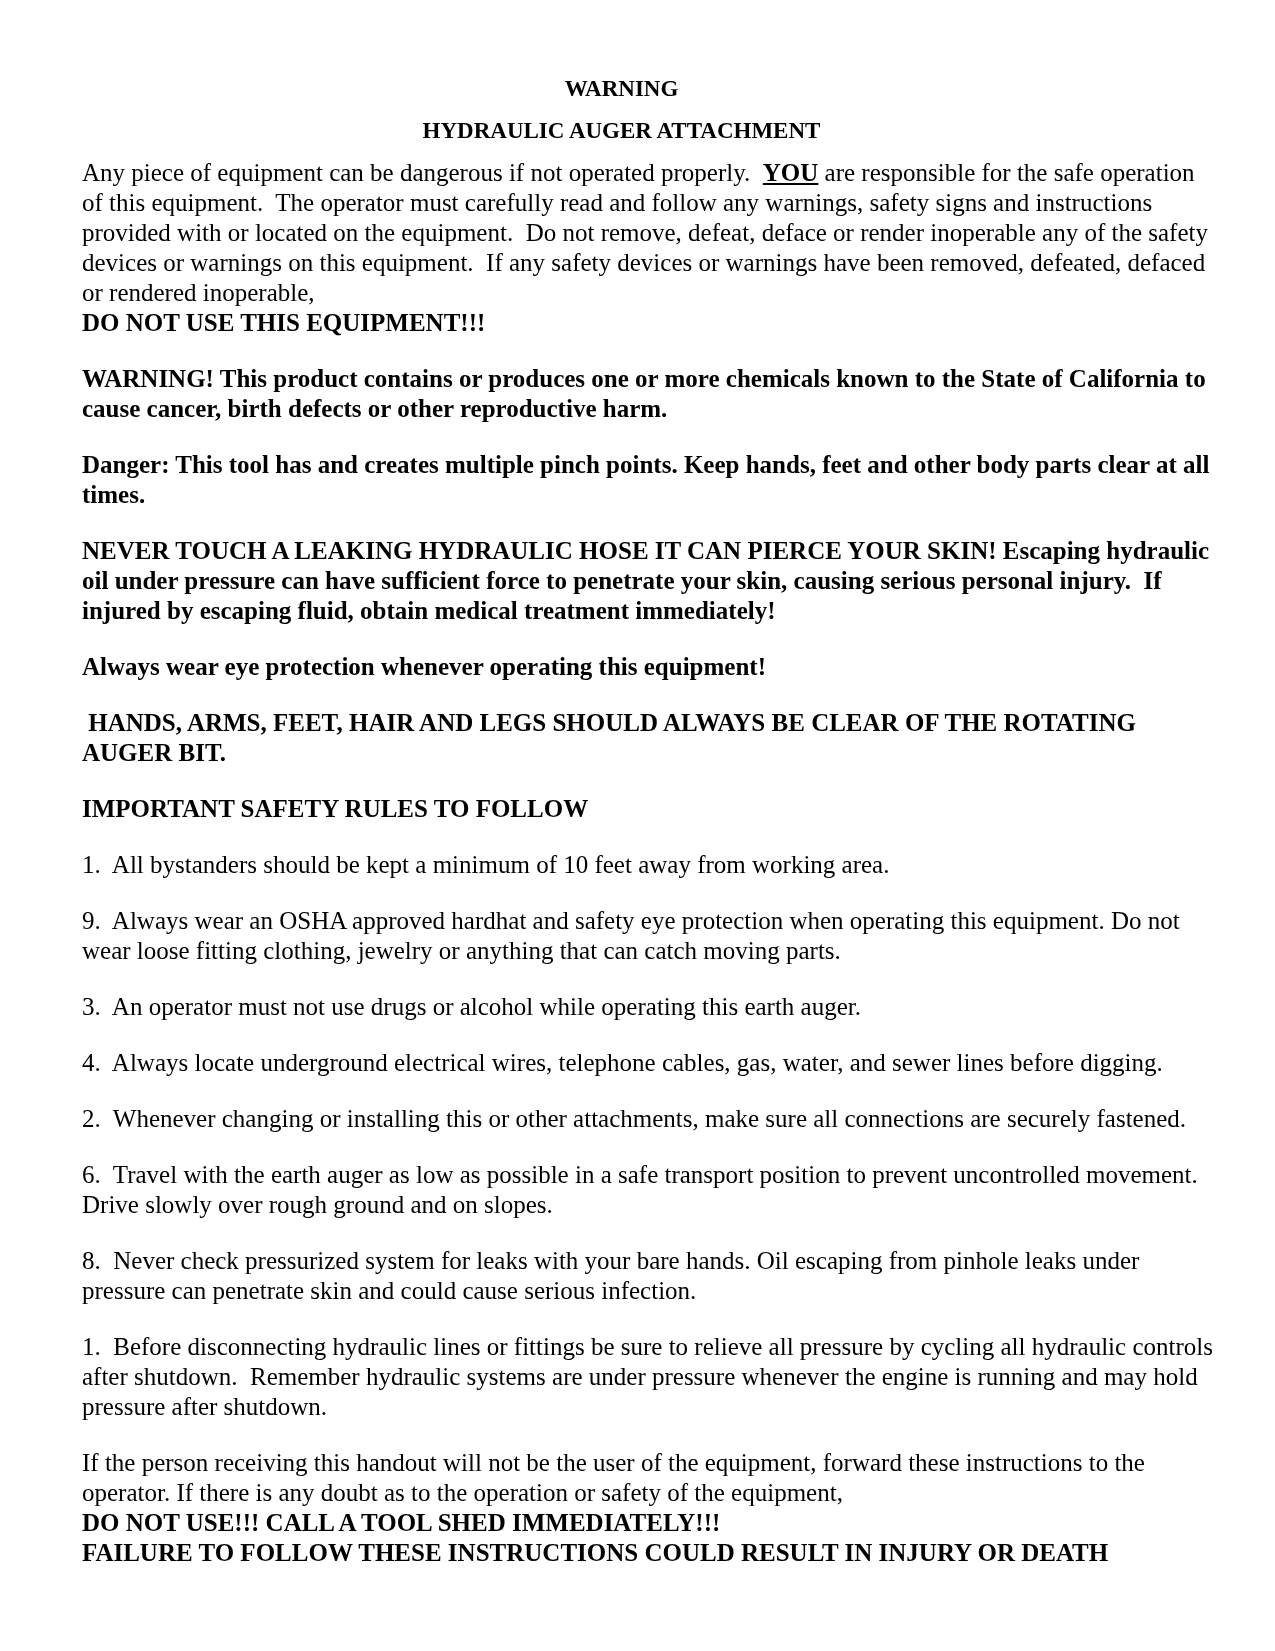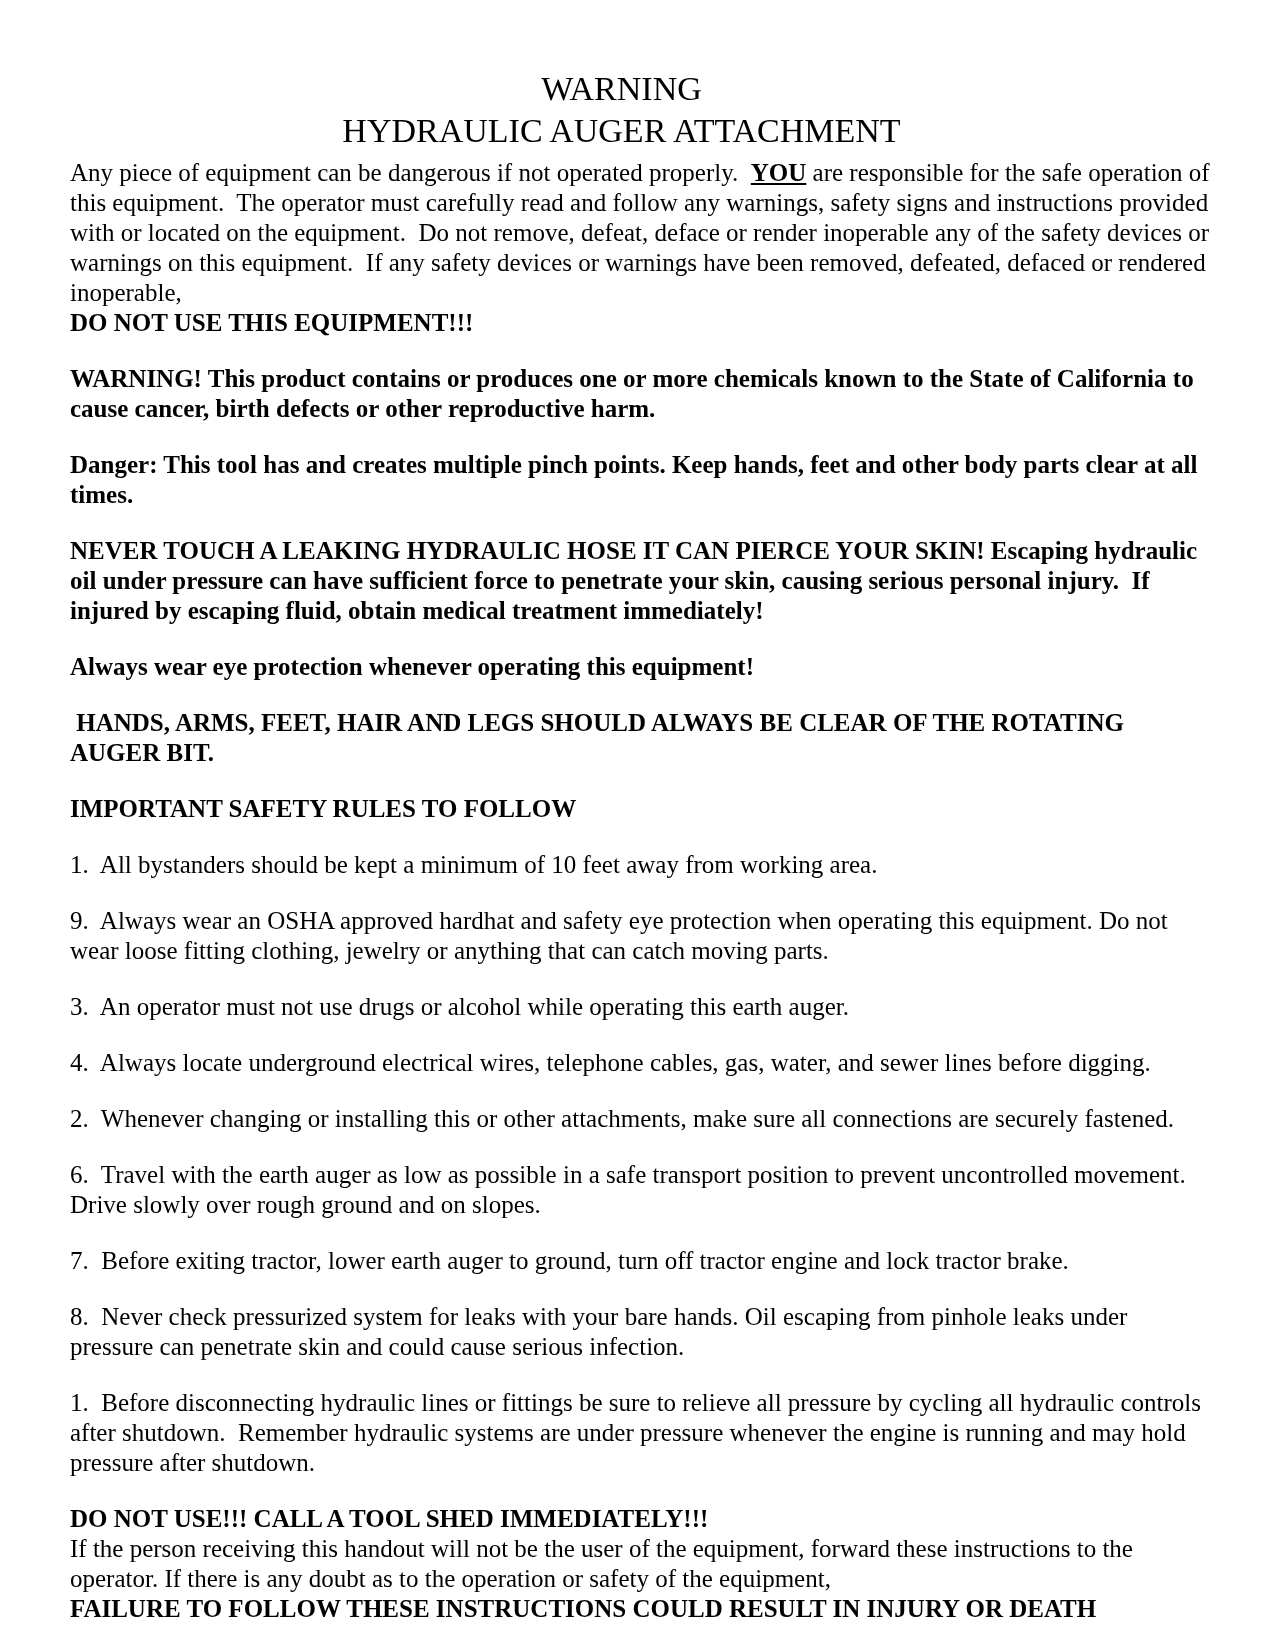--- a/index.html
+++ b/index.html
@@ -14,27 +14,27 @@
     box-sizing: border-box;
     background: #ffffff;
     color: #000000;
     padding: 68px 62px 40px 70px;
     font-family: "Liberation Serif", "DejaVu Serif", serif;
     font-size: 25px;
     line-height: 30px;
   }
   .title {
     text-align: center;
-    font-weight: normal;
-    font-size: 34px;
+    font-weight: bold;
+    font-size: 23px;
     line-height: 42px;
     margin: 0 40px 6px 0;
   }
   .para {
-    margin: 0 0 26px 0;
+    margin: 0 0 26px 12px;
     white-space: pre-wrap;
   }
   .mb0 { margin-bottom: 0; }
   .bold { font-weight: bold; }
   .center { margin-right: 40px; }
   .ul { }
   .you {
     font-weight: bold;
     text-decoration: underline;
   }
@@ -64,23 +64,22 @@
   <p class="para bold"> HANDS, ARMS, FEET, HAIR AND LEGS SHOULD ALWAYS BE CLEAR OF THE ROTATING AUGER BIT.</p>
 
   <p class="para bold center"><span class="ul">IMPORTANT SAFETY RULES TO FOLLOW</span></p>
 
   <p class="para">1.  All bystanders should be kept a minimum of 10 feet away from working area.</p>
   <p class="para">9.  Always wear an OSHA approved hardhat and safety eye protection when operating this equipment. Do not wear loose fitting clothing, jewelry or anything that can catch moving parts.</p>
   <p class="para">3.  An operator must not use drugs or alcohol while operating this earth auger.</p>
   <p class="para">4.  Always locate underground electrical wires, telephone cables, gas, water, and sewer lines before digging.</p>
   <p class="para">2.  Whenever changing or installing this or other attachments, make sure all connections are securely fastened.</p>
   <p class="para">6.  Travel with the earth auger as low as possible in a safe transport position to prevent uncontrolled movement. Drive slowly over rough ground and on slopes.</p>
-  <p class="para">7.  Before exiting tractor, lower earth auger to ground, turn off tractor engine and lock tractor brake.</p>
   <p class="para">8.  Never check pressurized system for leaks with your bare hands. Oil escaping from pinhole leaks under pressure can penetrate skin and could cause serious infection.</p>
   <p class="para">1.  Before disconnecting hydraulic lines or fittings be sure to relieve all pressure by cycling all hydraulic controls after shutdown.  Remember hydraulic systems are under pressure whenever the engine is running and may hold pressure after shutdown.</p>
 
+  <p class="para mb0">If the person receiving this handout will not be the user of the equipment, forward these instructions to the operator. If there is any doubt as to the operation or safety of the equipment,</p>
+
   <p class="para mb0 bold center"><span class="ul">DO NOT USE!!! CALL A TOOL SHED IMMEDIATELY!!!</span></p>
-
-  <p class="para mb0">If the person receiving this handout will not be the user of the equipment, forward these instructions to the operator. If there is any doubt as to the operation or safety of the equipment,</p>
 
   <p class="para mb0 bold center">FAILURE TO FOLLOW THESE INSTRUCTIONS COULD RESULT IN INJURY OR DEATH</p>
 
 </div>
 
 </body></html>

